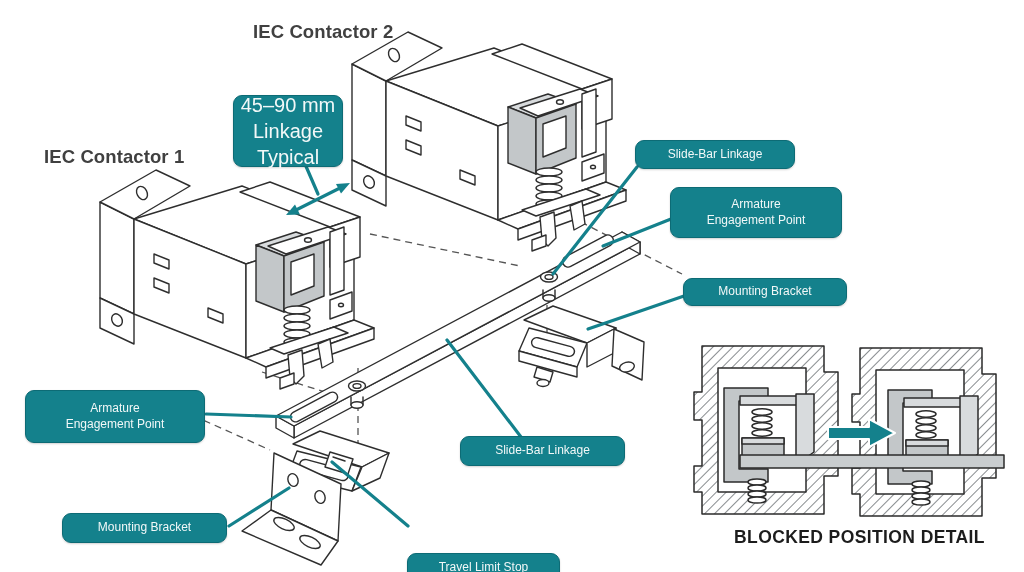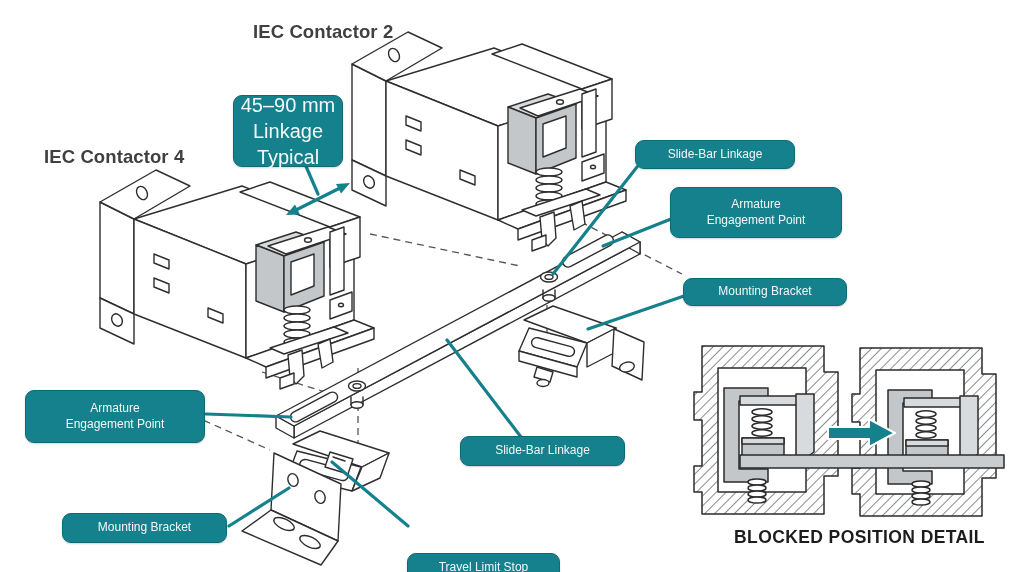--- a/index.html
+++ b/index.html
@@ -206,21 +206,21 @@
 
     <g>
       <path d="M305,164 L318,194" stroke="#14818C" stroke-width="3.2" stroke-linecap="round"></path>
       <path d="M294,211 L342,187" stroke="#14818C" stroke-width="3.2" stroke-linecap="round"></path>
       <polygon points="286,215 300,214.5 295,204.5" fill="#14818C"></polygon>
       <polygon points="350,183 341,193.5 336,184" fill="#14818C"></polygon>
     </g>
   </svg>
 
   <div class="diagram-label" style="left:253px;top:21px;">IEC Contactor 2</div>
-  <div class="diagram-label" style="left:44px;top:146px;">IEC Contactor 4</div>
+  <div class="diagram-label" style="left:44px;top:146px;">IEC Contactor 1</div>
   <div class="detail-caption" style="left:734px;top:527px;width:230px;text-align:center;">BLOCKED POSITION DETAIL</div>
 
   <div class="callout small" style="left:233px;top:95px;width:110px;height:72px;">
     <span class="ln">45–90 mm</span>
     <span class="ln">Linkage</span>
     <span class="ln">Typical</span>
   </div>
 
   <div class="callout" style="left:635px;top:140px;width:160px;height:29px;">
     <span class="ln">Slide-Bar Linkage</span>

